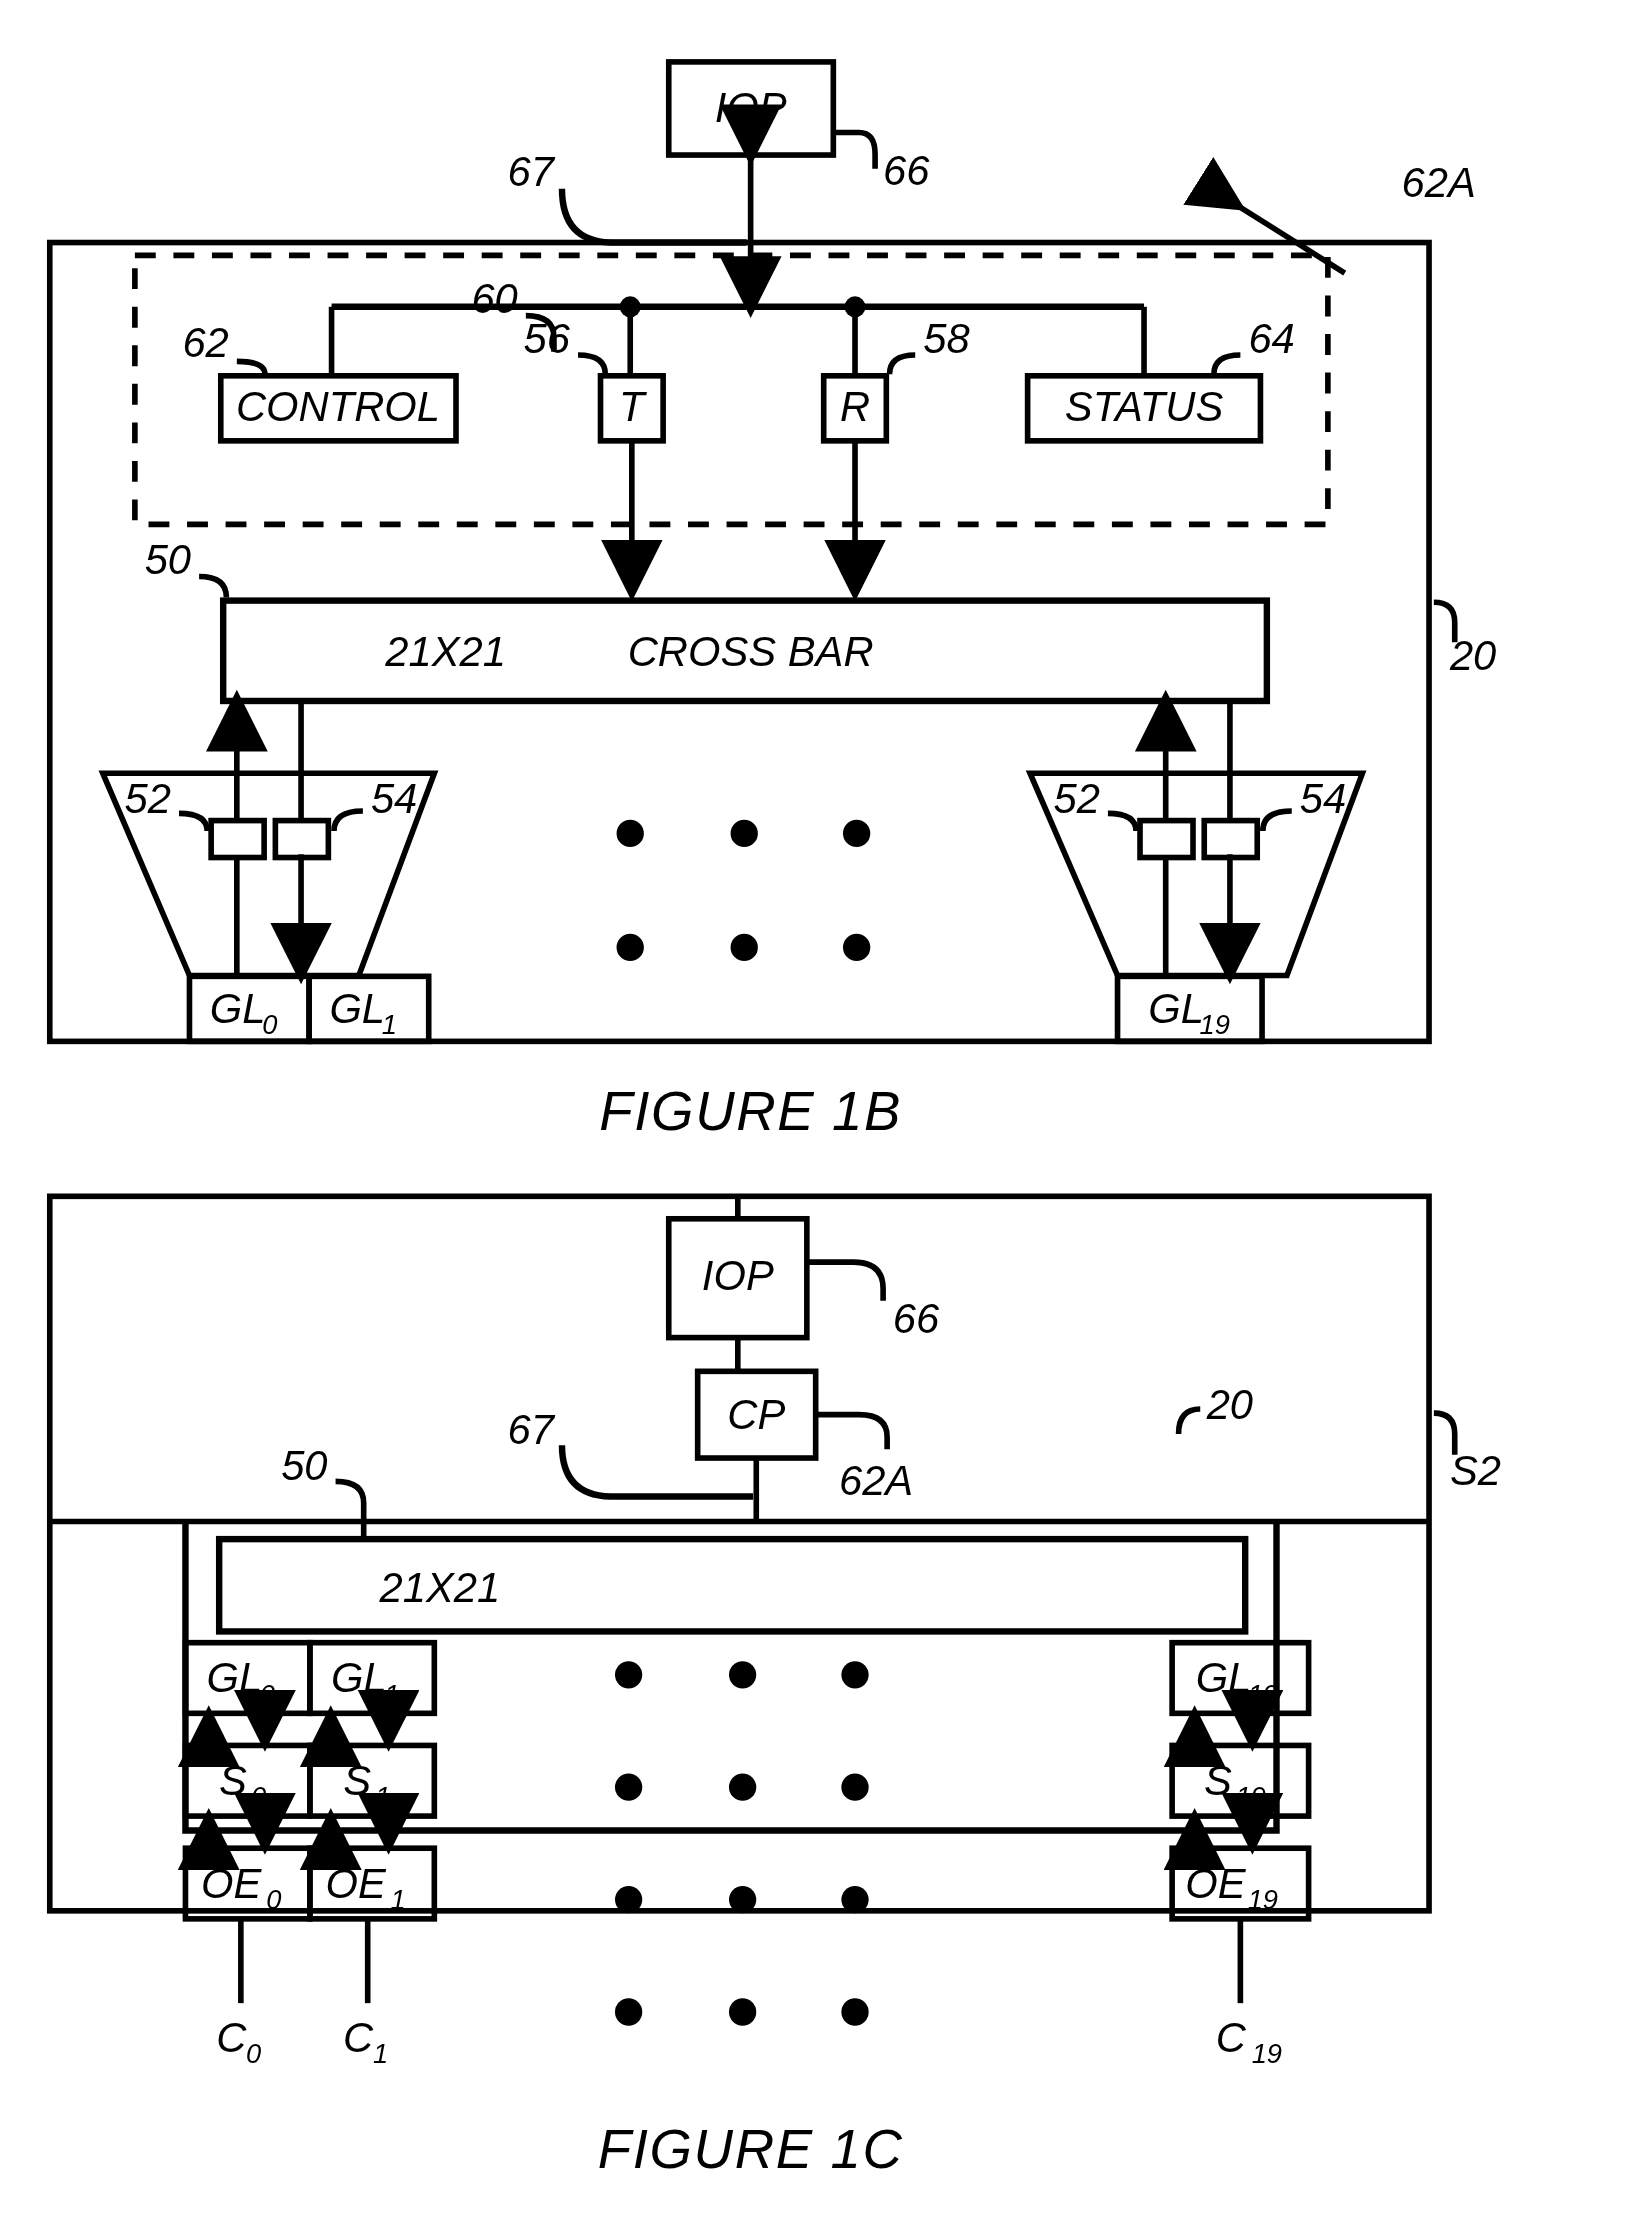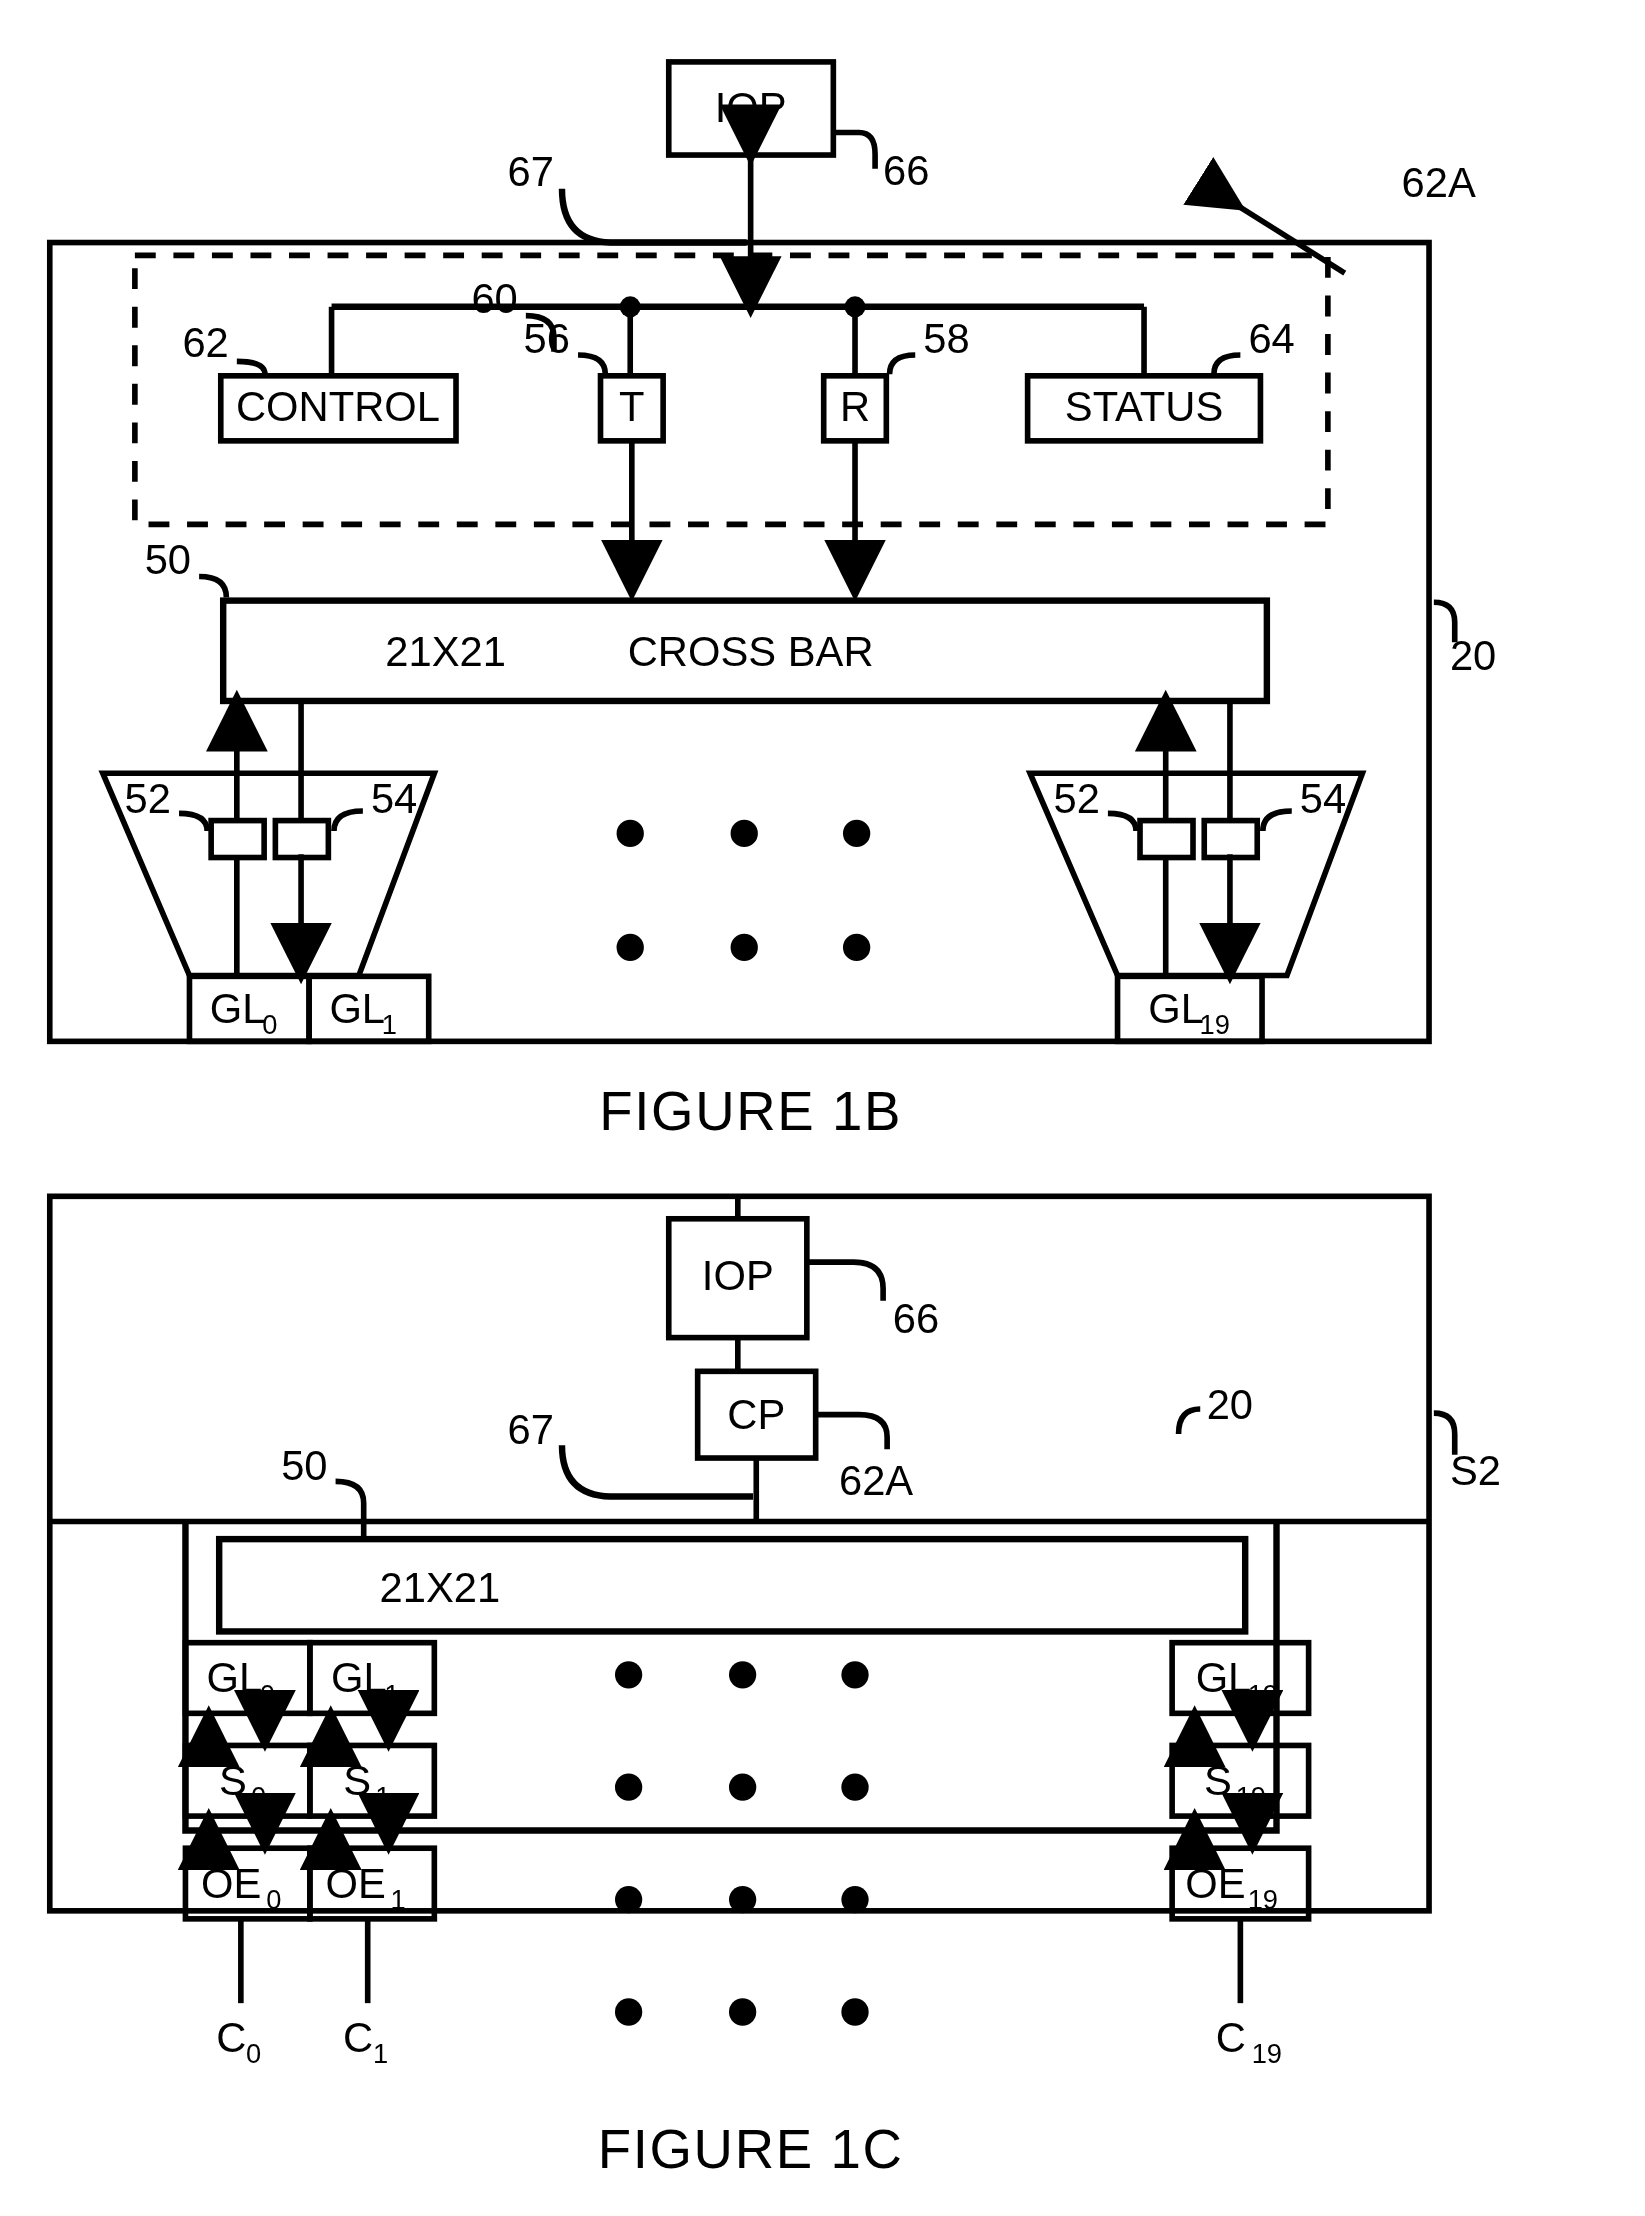--- a/index.html
+++ b/index.html
@@ -1,18 +1,18 @@
 <!DOCTYPE html>
 <html style="font-size:13px"><head>
 <meta charset="utf-8">
 <style>
   html,body{margin:0;padding:0;background:#fff;}
   body{width:1645px;height:2216px;position:relative;
        font-family:"Liberation Sans", sans-serif;color:#000;overflow:hidden;}
-  .svgwrap{position:absolute;inset:0;}
+  .svgwrap{position:absolute;inset:0;font-style:italic;}
   svg{display:block;}
   text{font-family:"Liberation Sans", sans-serif;fill:#000;}
   .lbl{font-size:52px;}
   .boxtxt{font-size:52px;}
   .cap{font-size:68px;letter-spacing:2px;}
   .sub{font-size:34px;}
 </style>
 </head>
 <body>
 

